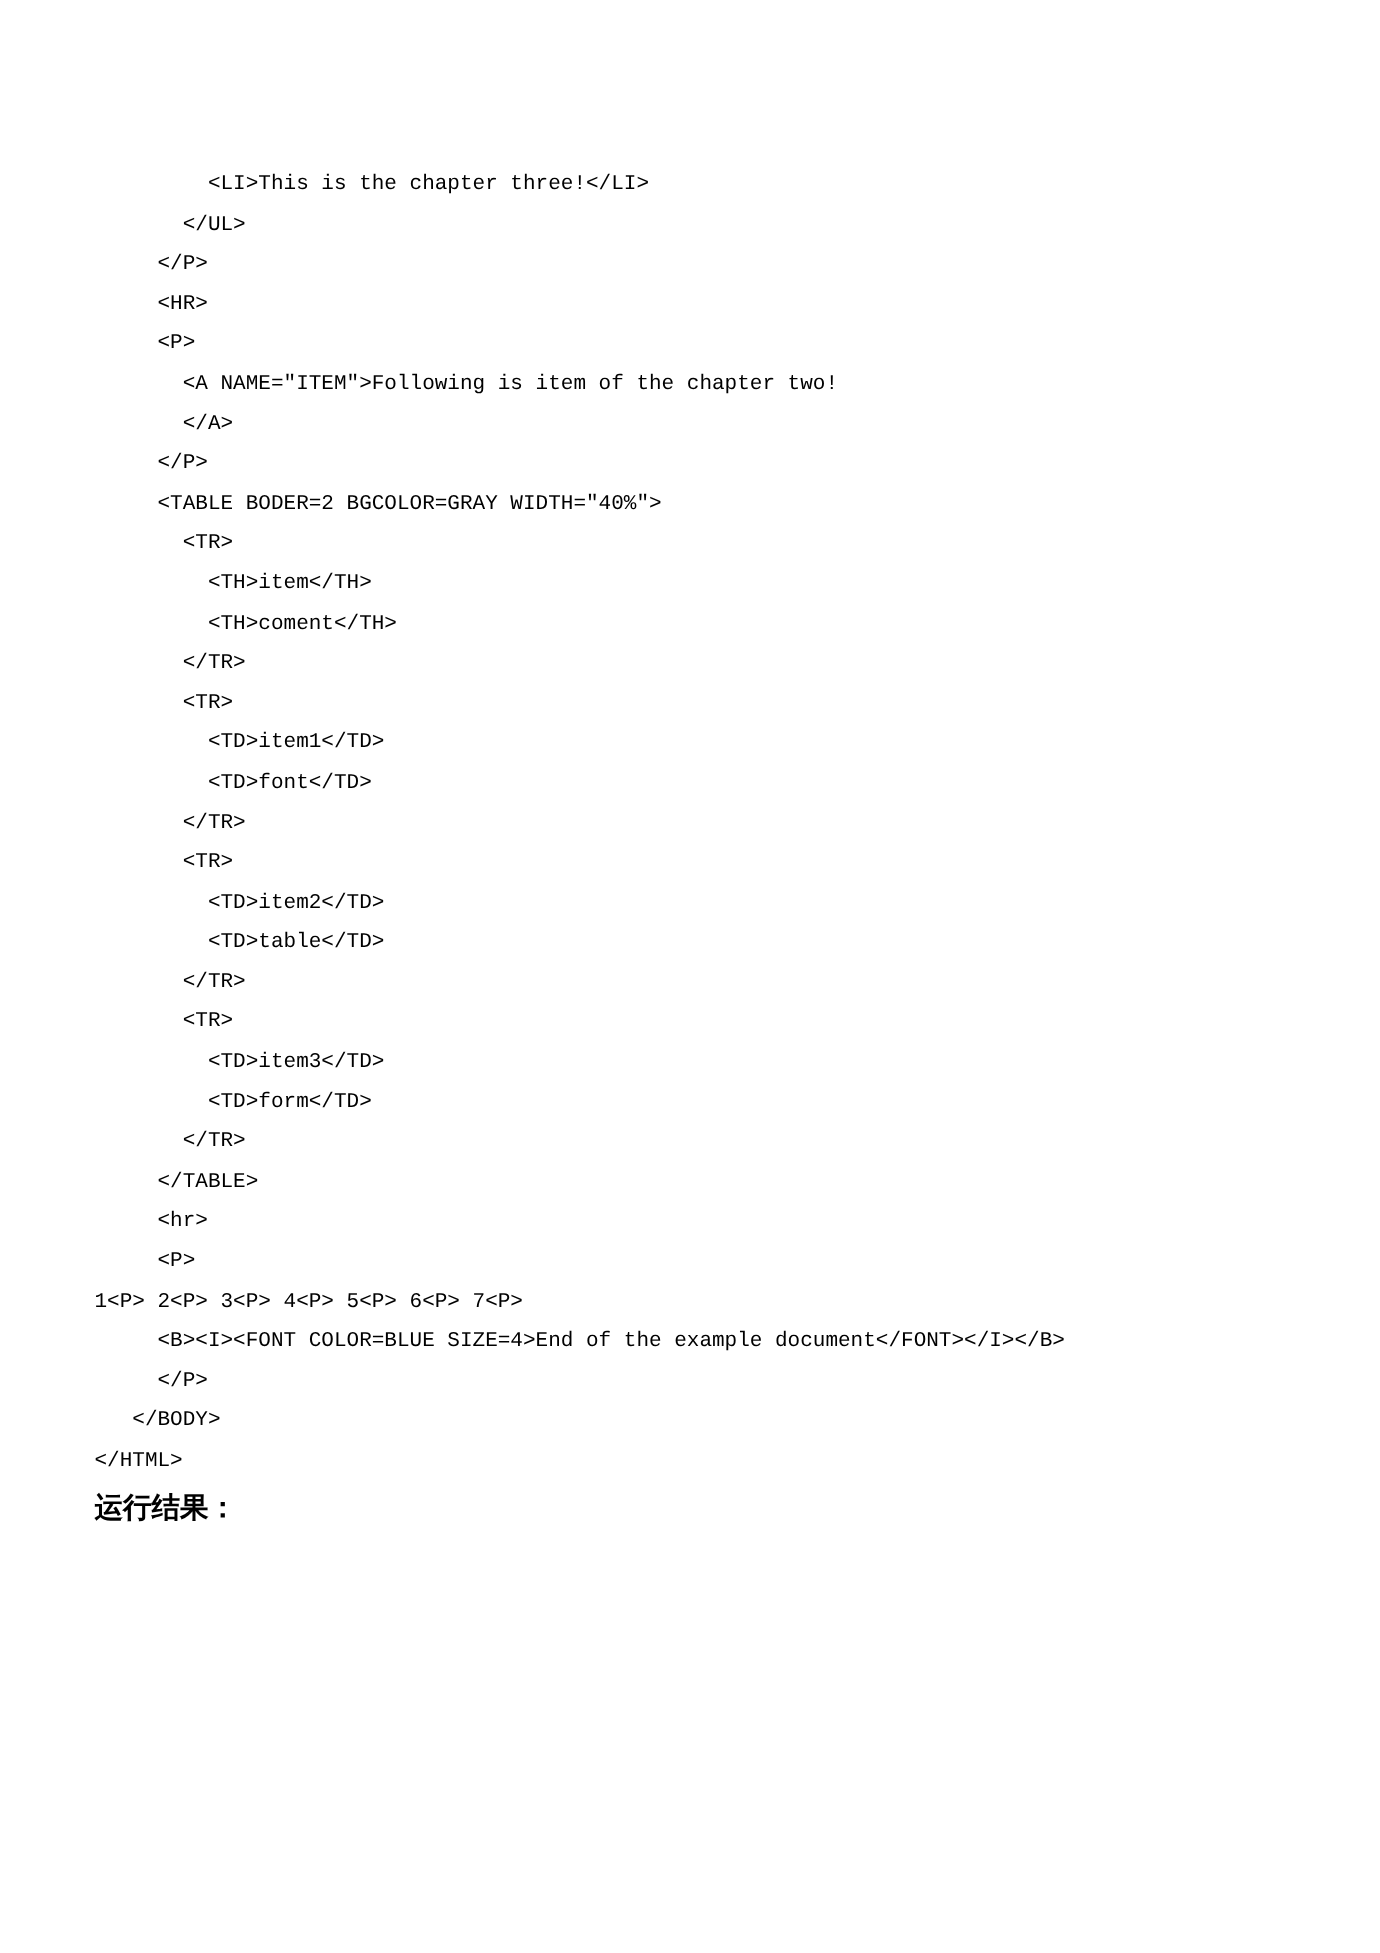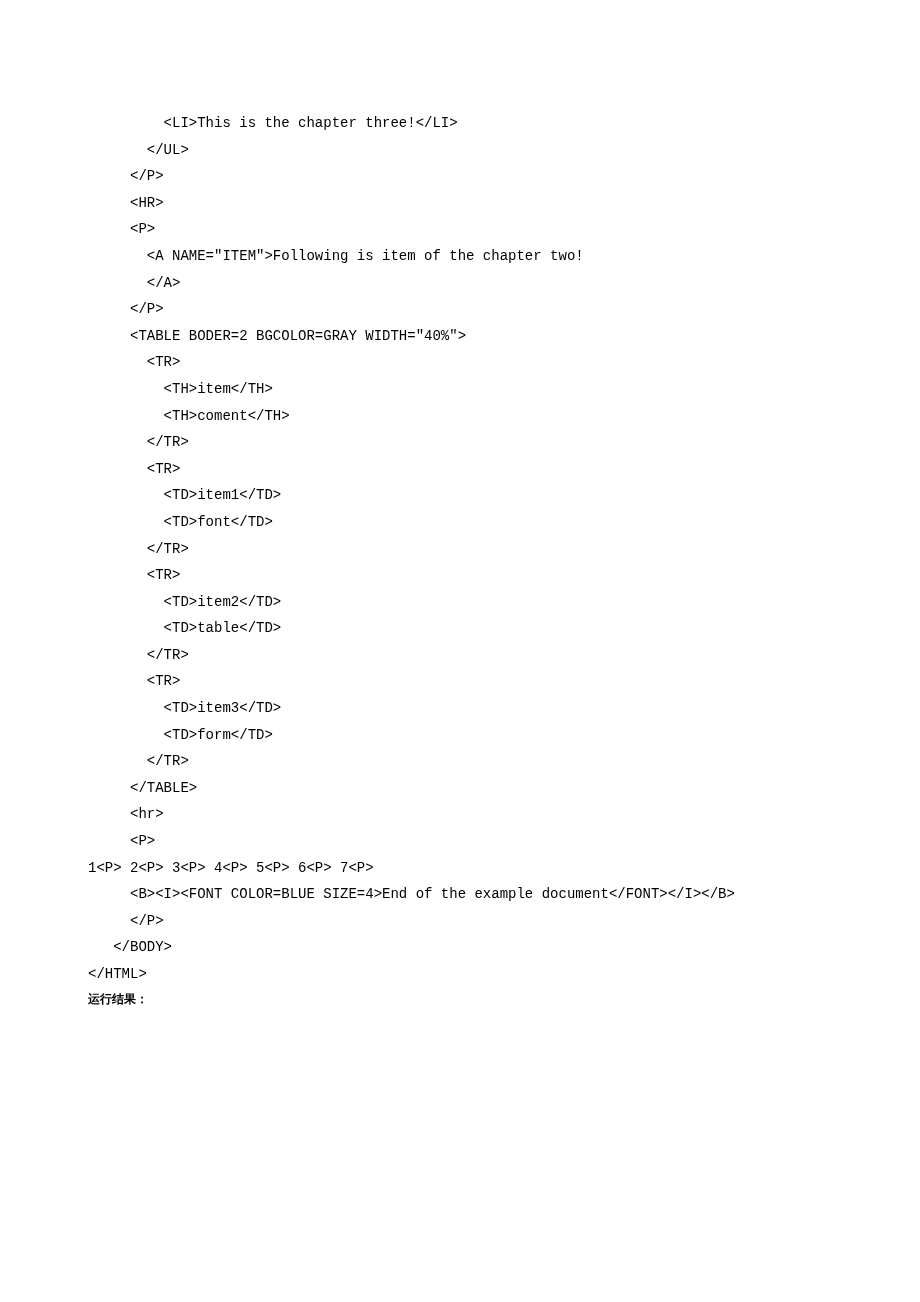--- a/index.html
+++ b/index.html
@@ -8,28 +8,28 @@
     background: #ffffff;
     font-family: "SimSun", "宋体", serif;
     font-size: 14px;
     color: #000;
     line-height: 1.9;
   }
   .page {
     width: 804px;
     min-height: 1302px;
     box-sizing: border-box;
-    padding: 110px 130px 60px 88px;
+    padding: 110px 130px 60px 63px;
     white-space: pre;
   }
   .mono {
     font-family: "SimSun", "NSimSun", "Courier New", monospace;
   }
   .bold {
     font-weight: bold;
     font-family: "SimHei", "黑体", sans-serif;
-    font-size: 12px;
+    font-size: 19px;
   }
 </style>
 </head>
 <body>
 
 <div class="page"><div class="mono"><div>         &lt;LI&gt;This is the chapter three!&lt;/LI&gt;</div><div>       &lt;/UL&gt;</div><div>     &lt;/P&gt;</div><div>     &lt;HR&gt;</div><div>     &lt;P&gt;</div><div>       &lt;A NAME="ITEM"&gt;Following is item of the chapter two!</div><div>       &lt;/A&gt;</div><div>     &lt;/P&gt;</div><div>     &lt;TABLE BODER=2 BGCOLOR=GRAY WIDTH="40%"&gt;</div><div>       &lt;TR&gt;</div><div>         &lt;TH&gt;item&lt;/TH&gt;</div><div>         &lt;TH&gt;coment&lt;/TH&gt;</div><div>       &lt;/TR&gt;</div><div>       &lt;TR&gt;</div><div>         &lt;TD&gt;item1&lt;/TD&gt;</div><div>         &lt;TD&gt;font&lt;/TD&gt;</div><div>       &lt;/TR&gt;</div><div>       &lt;TR&gt;</div><div>         &lt;TD&gt;item2&lt;/TD&gt;</div><div>         &lt;TD&gt;table&lt;/TD&gt;</div><div>       &lt;/TR&gt;</div><div>       &lt;TR&gt;</div><div>         &lt;TD&gt;item3&lt;/TD&gt;</div><div>         &lt;TD&gt;form&lt;/TD&gt;</div><div>       &lt;/TR&gt;</div><div>     &lt;/TABLE&gt;</div><div>     &lt;hr&gt;</div><div>     &lt;P&gt;</div><div>1&lt;P&gt; 2&lt;P&gt; 3&lt;P&gt; 4&lt;P&gt; 5&lt;P&gt; 6&lt;P&gt; 7&lt;P&gt;</div><div>     &lt;B&gt;&lt;I&gt;&lt;FONT COLOR=BLUE SIZE=4&gt;End of the example document&lt;/FONT&gt;&lt;/I&gt;&lt;/B&gt;</div><div>     &lt;/P&gt;</div><div>   &lt;/BODY&gt;</div><div>&lt;/HTML&gt;</div></div><div class="bold">运行结果：</div></div>
 
 </body></html>

